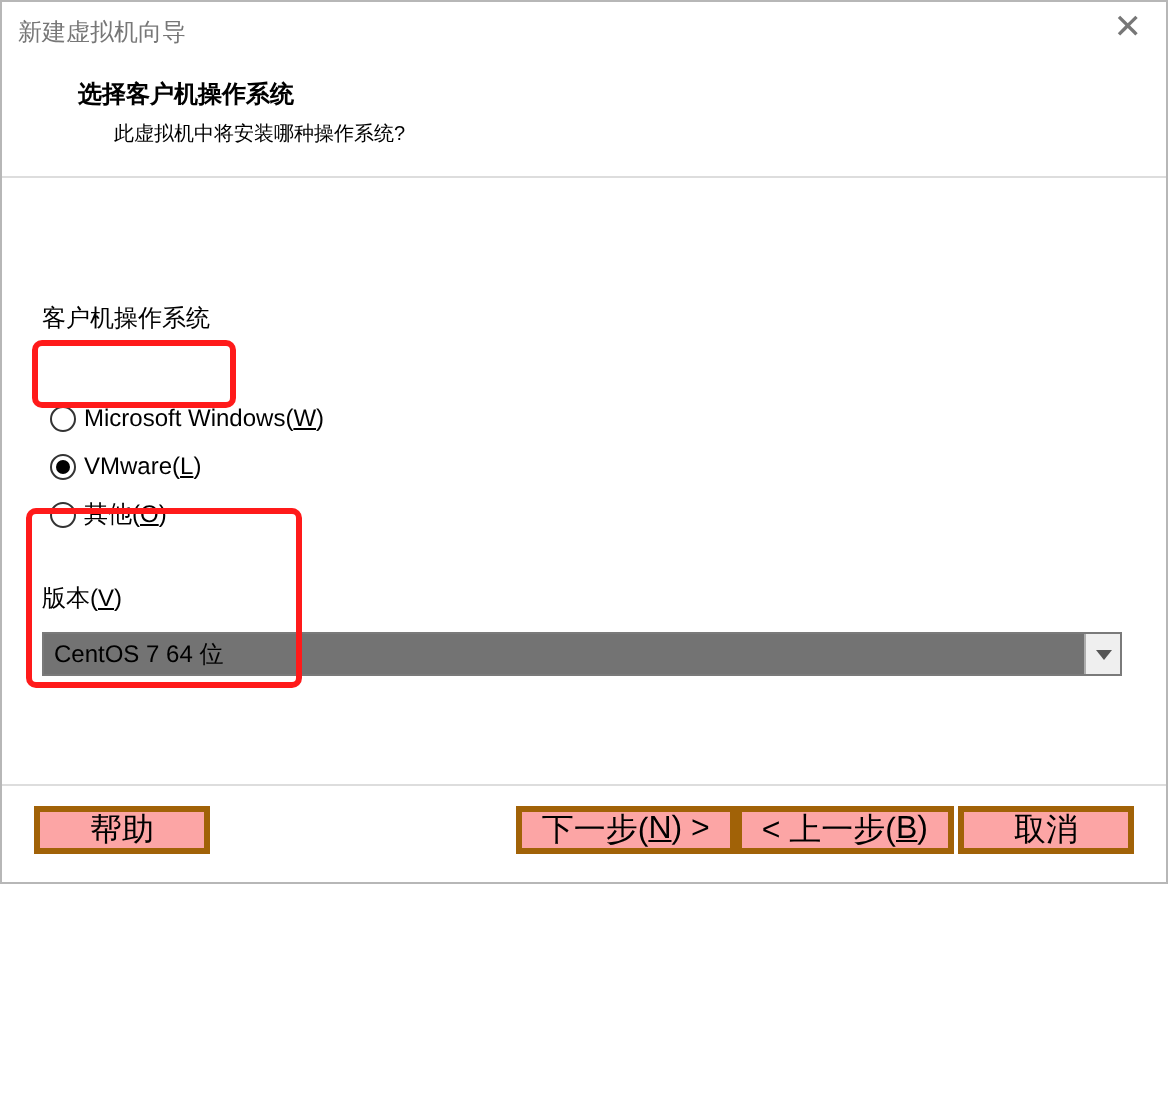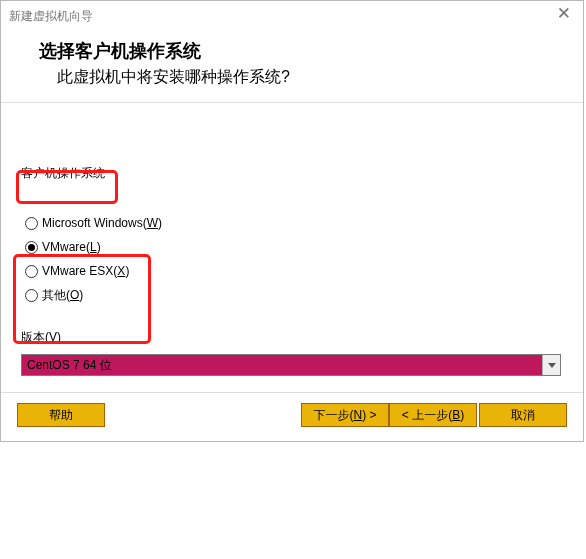--- a/index.html
+++ b/index.html
@@ -36,25 +36,25 @@
     font-size: 17px;
     color: #777;
     cursor: pointer;
     line-height: 1;
   }
   .header-section {
     padding: 8px 20px 14px 38px;
   }
   .header-title {
     font-weight: bold;
-    font-size: 18px;
+    font-size: 12px;
     margin-bottom: 4px;
   }
   .header-sub {
-    font-size: 16px;
+    font-size: 10px;
     padding-left: 18px;
   }
   .divider {
     border-top: 1px solid #ddd;
   }
   .body {
     flex: 1;
     padding: 18px 20px 10px 20px;
     position: relative;
   }
@@ -100,21 +100,21 @@
     font-size: 12px;
   }
   .combo {
     width: 540px;
     height: 22px;
     border: 1px solid #7a7a7a;
     display: flex;
     align-items: center;
     box-sizing: border-box;
     font-size: 12px;
-    background: #be185d;
+    background: #737373;
   }
   .combo .combo-text {
     flex: 1;
     padding-left: 5px;
   }
   .combo .combo-arrow {
     width: 17px;
     height: 100%;
     border-left: 1px solid #aeaeae;
     display: flex;
@@ -129,23 +129,23 @@
   .footer {
     border-top: 1px solid #ddd;
     padding: 10px 16px 14px 16px;
     display: flex;
     align-items: center;
   }
   .btn {
     height: 24px;
     padding: 0 10px;
     min-width: 88px;
-    background: #eab308;
-    border: 1px solid #a16207;
-    font-size: 12px;
+    background: #fca5a5;
+    border: 3px solid #a16207;
+    font-size: 16px;
     font-family: inherit;
     display: inline-flex;
     align-items: center;
     justify-content: center;
     box-sizing: border-box;
     cursor: pointer;
   }
   .footer-spacer {
     flex: 1;
   }
@@ -188,26 +188,20 @@
         </span>
       </div>
 
       <div class="radio-row">
         <span class="radio-circle selected"></span>
         <span>
           <span>VMware(</span><u>L</u><span>)</span>
         </span>
       </div>
 
-      <div class="radio-row">
-        <span class="radio-circle"></span>
-        <span>
-          <span>VMware ESX(</span><u>X</u><span>)</span>
-        </span>
-      </div>
 
       <div class="radio-row">
         <span class="radio-circle"></span>
         <span>
           <span>其他(</span><u>O</u><span>)</span>
         </span>
       </div>
 
     </div>
 

